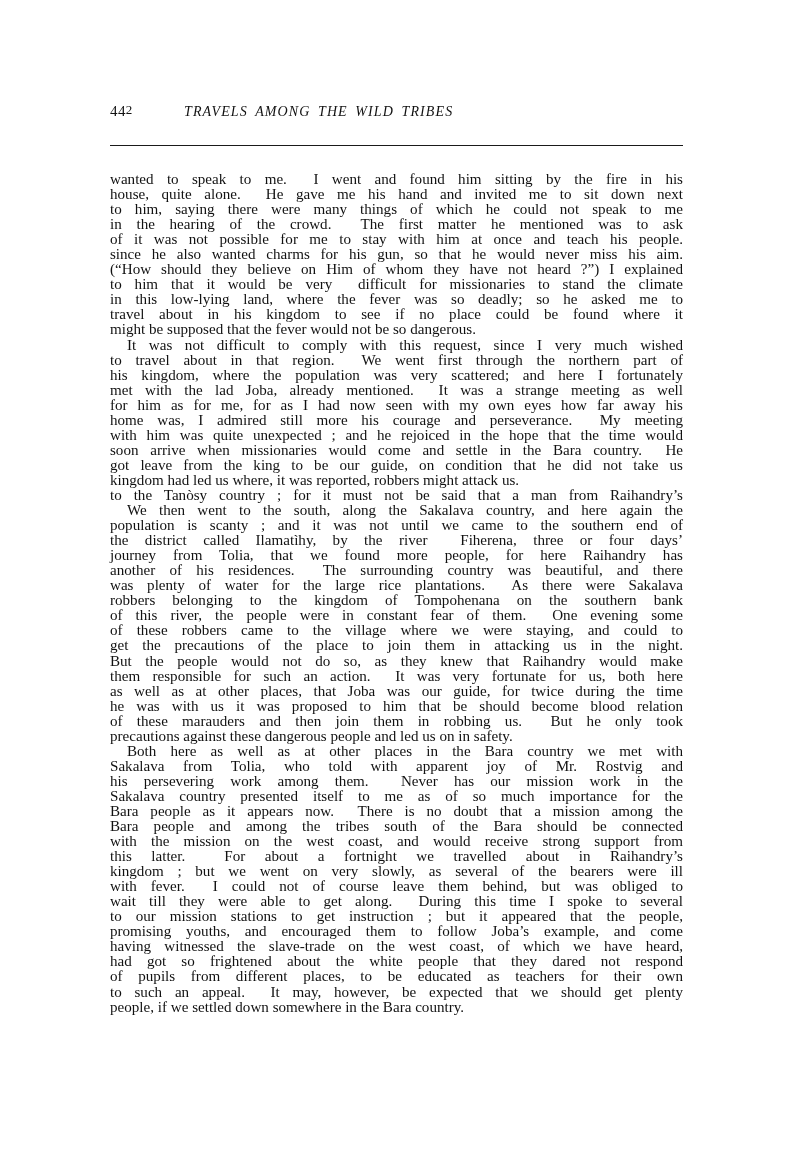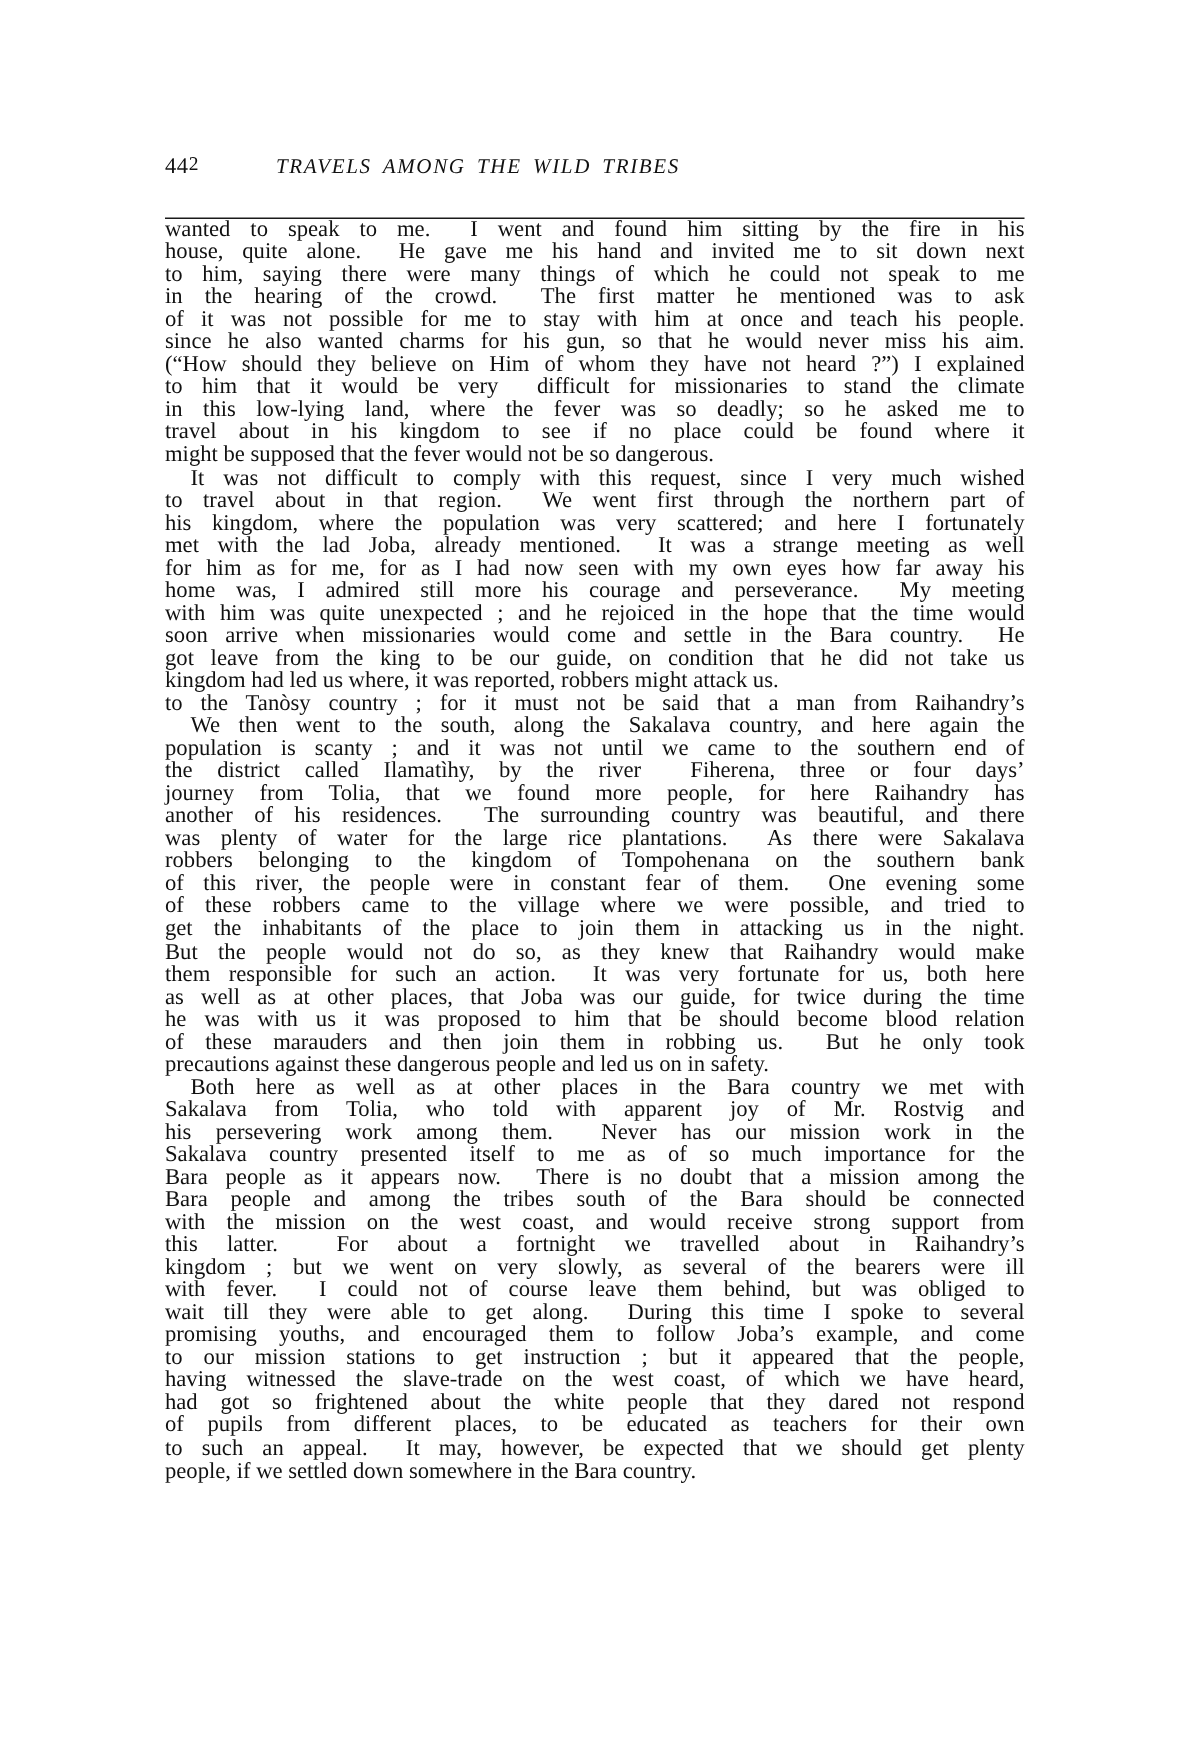--- a/index.html
+++ b/index.html
@@ -64,21 +64,21 @@
   }
   .head-rule {
     height: 0;
     border-top: 1.6px solid #1a1a1a;
     margin-top: 7px;
     width: 573px;
   }
 
   
   .body-text {
-    margin-top: 0;
+    margin-top: 26px;
     font-size: 15.1px;
     line-height: 15.05px;
   }
   .para {
     margin: 0;
   }
   .para + .para {
     margin-top: 0;
   }
   
@@ -139,43 +139,43 @@
         </p>
         <p class="para">
           <span class="ln indent">We then went to the south, along the Sakalava country, and here again the</span>
           <span class="ln">population is scanty ; and it was not until we came to the southern end of</span>
           <span class="ln">the district called Ilamatìhy, by the river  Fiherena, three or four days’</span>
           <span class="ln">journey from Tolia, that we found more people, for here Raihandry has</span>
           <span class="ln">another of his residences.  The surrounding country was beautiful, and there</span>
           <span class="ln">was plenty of water for the large rice plantations.  As there were Sakalava</span>
           <span class="ln">robbers belonging to the kingdom of Tompohenana on the southern bank</span>
           <span class="ln">of this river, the people were in constant fear of them.  One evening some</span>
-          <span class="ln">of these robbers came to the village where we were possible, and tried to</span>
-          <span class="ln">get the inhabitants of the place to join them in attacking us in the night.</span>
+          <span class="ln">of these robbers came to the village where we were staying, and could to</span>
+          <span class="ln">get the precautions of the place to join them in attacking us in the night.</span>
           <span class="ln">But the people would not do so, as they knew that Raihandry would make</span>
           <span class="ln">them responsible for such an action.  It was very fortunate for us, both here</span>
           <span class="ln">as well as at other places, that Joba was our guide, for twice during the time</span>
           <span class="ln">he was with us it was proposed to him that be should become blood relation</span>
           <span class="ln">of these marauders and then join them in robbing us.  But he only took</span>
           <span class="ln last">precautions against these dangerous people and led us on in safety.</span>
         </p>
         <p class="para">
           <span class="ln indent">Both here as well as at other places in the Bara country we met with</span>
           <span class="ln">Sakalava from Tolia, who told with apparent joy of Mr. Rostvig and</span>
           <span class="ln">his persevering work among them.  Never has our mission work in the</span>
           <span class="ln">Sakalava country presented itself to me as of so much importance for the</span>
           <span class="ln">Bara people as it appears now.  There is no doubt that a mission among the</span>
           <span class="ln">Bara people and among the tribes south of the Bara should be connected</span>
           <span class="ln">with the mission on the west coast, and would receive strong support from</span>
           <span class="ln">this latter.  For about a fortnight we travelled about in Raihandry’s</span>
           <span class="ln">kingdom ; but we went on very slowly, as several of the bearers were ill</span>
           <span class="ln">with fever.  I could not of course leave them behind, but was obliged to</span>
           <span class="ln">wait till they were able to get along.  During this time I spoke to several</span>
+          <span class="ln">to our mission stations to get instruction ; but it appeared that the people,</span>
           <span class="ln">promising youths, and encouraged them to follow Joba’s example, and come</span>
-          <span class="ln">to our mission stations to get instruction ; but it appeared that the people,</span>
           <span class="ln">having witnessed the slave-trade on the west coast, of which we have heard,</span>
           <span class="ln">had got so frightened about the white people that they dared not respond</span>
           <span class="ln">of pupils from different places, to be educated as teachers for their own</span>
           <span class="ln">to such an appeal.  It may, however, be expected that we should get plenty</span>
           <span class="ln last">people, if we settled down somewhere in the Bara country.</span>
         </p>
       </div>
 
   </div>
 </div>

